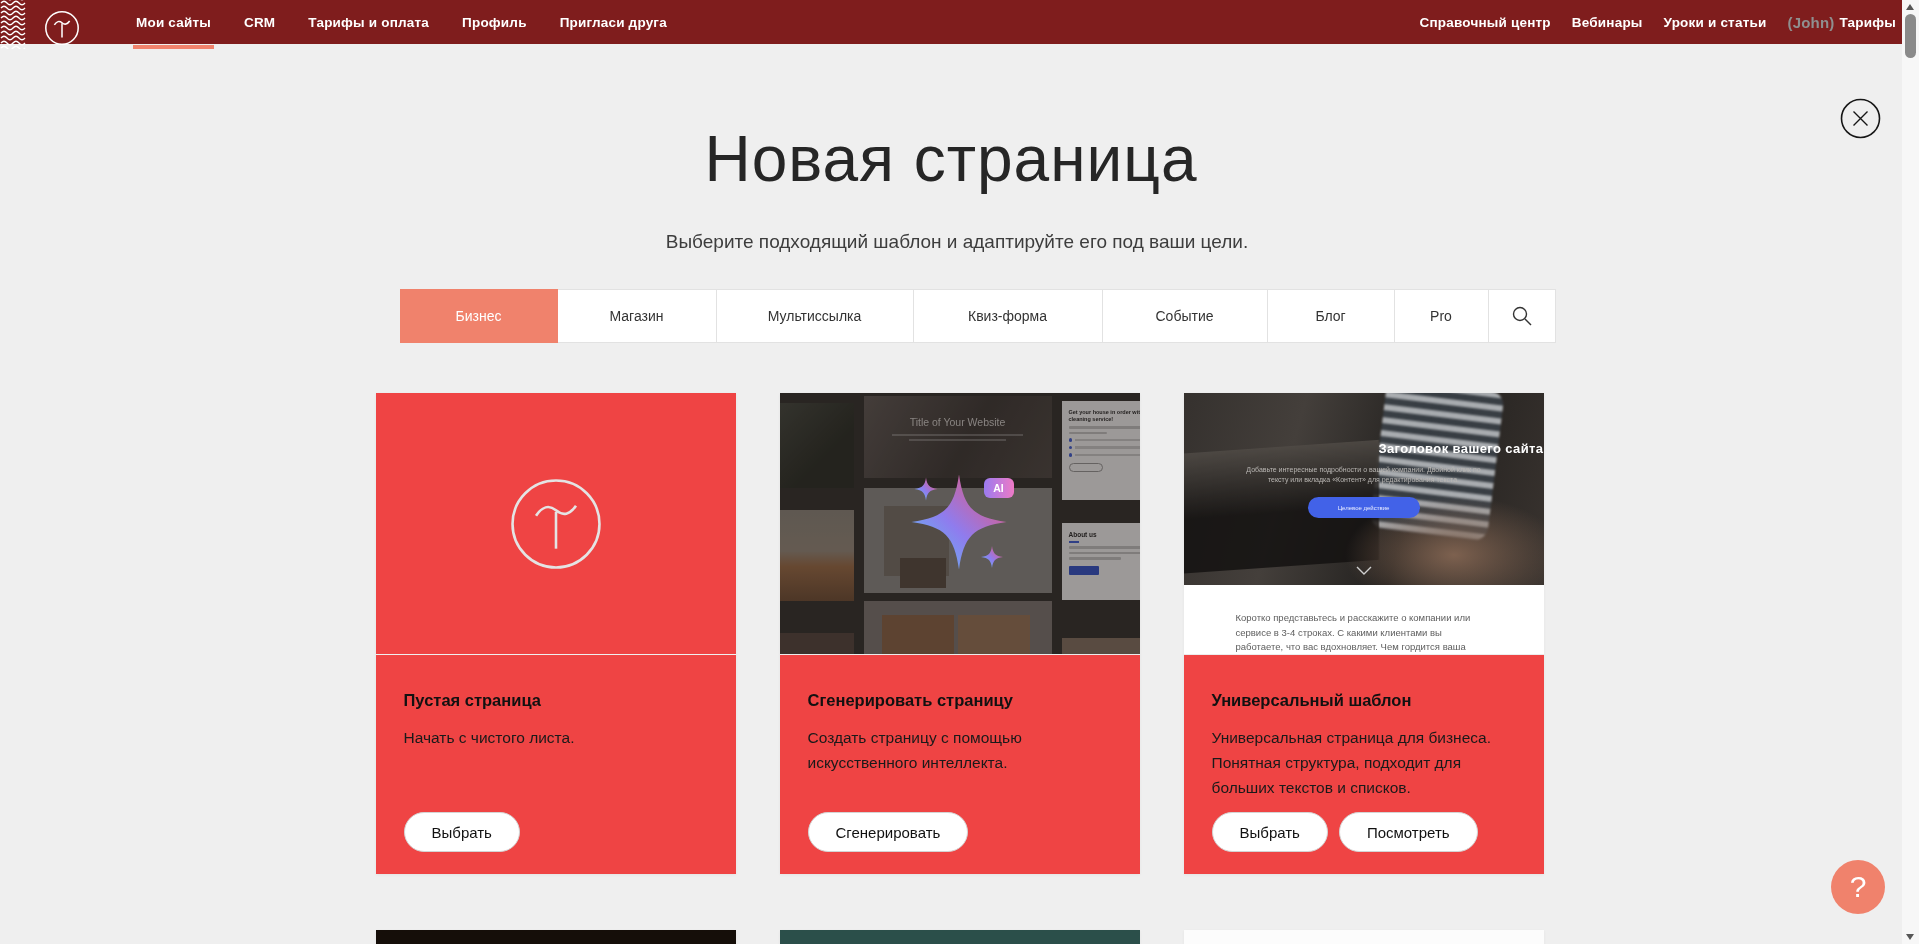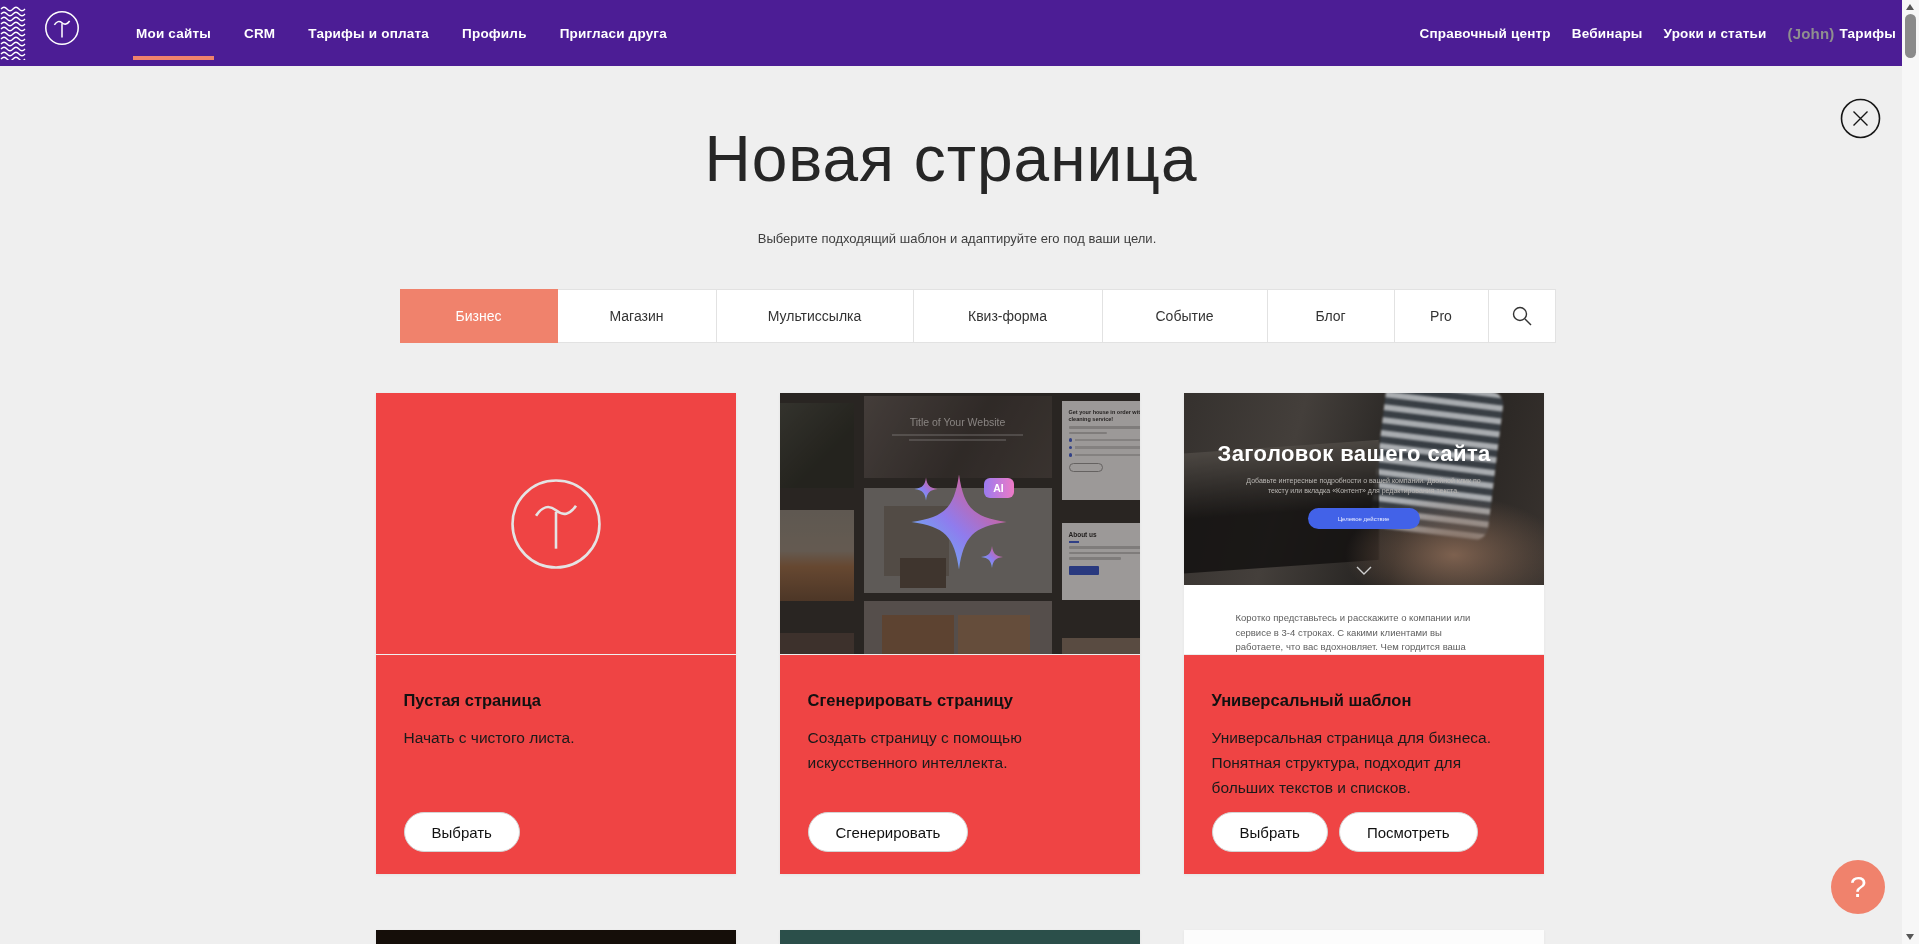--- a/index.html
+++ b/index.html
@@ -1,32 +1,32 @@
 <!DOCTYPE html>
 <html><head>
 <meta charset="utf-8">
 <style>
   * { margin:0; padding:0; box-sizing:border-box; }
   html,body { width:1919px; height:944px; overflow:hidden; }
   body { font-family:"Liberation Sans", sans-serif; background:#efefef; position:relative; }
 
   
-  .navbar { position:absolute; top:0; left:0; width:1919px; height:66px; background:#4c1d95; display:flex; align-items:center; z-index:20; }
+  .navbar { position:absolute; top:0; left:0; width:1919px; height:44px; background:#7f1d1d; display:flex; align-items:center; z-index:20; }
   .zigzag { width:26px; height:54px; flex:0 0 26px; }
   .logo { position:absolute; left:44px; top:10px; width:36px; height:36px; cursor:pointer; }
   .nav-left { display:flex; align-items:center; gap:33px; margin-left:110px; height:54px; }
   .nav-right { display:flex; align-items:center; gap:21px; margin-left:auto; padding-right:23px; height:54px; }
   .nav-item { color:#fff; font-size:13.5px; font-weight:700; letter-spacing:.2px; cursor:pointer; position:relative; height:54px; display:flex; align-items:center; text-decoration:none; }
   .nav-item.active .underline { position:absolute; left:-3px; right:-3px; bottom:0; height:4px; background:#F0826C; }
   .nav-user { color:#8f8f8f; font-weight:700; font-size:15px; margin-right:5px; }
 
   
   .close-btn { position:absolute; top:98px; right:38px; width:41px; height:41px; background:transparent; border:none; cursor:pointer; z-index:15; }
   .page-title { position:absolute; top:122px; left:0; width:1902px; text-align:center; font-size:64px; font-weight:200; color:#262626; letter-spacing:1px; }
-  .page-subtitle { position:absolute; top:231px; left:0; width:1902px; text-align:center; font-size:13px; font-weight:300; color:#3d3d3d;padding-left:12px; }
+  .page-subtitle { position:absolute; top:231px; left:0; width:1902px; text-align:center; font-size:19px; font-weight:300; color:#3d3d3d;padding-left:12px; }
 
   
   .tabs { position:absolute; top:289px; left:50%; margin-left:-959px; width:1918px; display:flex; justify-content:center; }
   .tabs-inner { display:flex; height:54px;padding-left:36px; }
   .tab { background:#fff; border:1px solid #e2e2e2; border-left:none; display:flex; align-items:center; justify-content:center; font-size:14px; color:#333; cursor:pointer; }
   .tab:first-child { border-left:1px solid #e2e2e2; }
   .tab.active { background:#F0826C; border-color:#F0826C; color:#fff; }
   .tab-search { width:67px; }
 
   
@@ -63,21 +63,21 @@
   .mini-blue-btn { width:30px; height:9px; background:#2d4fd0; border-radius:1px; margin-top:6px; }
   .about-dash { width:10px; height:2px; background:#3b5bdc; margin-top:3px; }
   .ai-badge { position:absolute; left:204px; top:85px; width:30px; height:20px; border-radius:6px; background:linear-gradient(90deg,#9b7bf0,#ee7ac6); color:#fff; font-size:10.5px; font-weight:700; display:flex; align-items:center; justify-content:center; z-index:5; }
   .sparkles { position:absolute; inset:0; z-index:4; }
 
   
   .tpl-hero { position:absolute; left:0; top:0; width:100%; height:192px; background:linear-gradient(105deg,#35312e 0%,#443f3b 30%,#22201e 62%,#39332f 100%); overflow:hidden; }
   .shirt { position:absolute; right:48px; top:-8px; width:118px; height:150px; transform:rotate(7deg); border-radius:14px; background:repeating-linear-gradient(180deg,#c9ced3 0 6px,#3c444c 6px 13px); opacity:.8; filter:blur(1px); }
   .laptop { position:absolute; left:-10px; bottom:18px; width:205px; height:120px; background:linear-gradient(180deg,#504b46 0%,#141211 55%); transform:skewY(-4deg); opacity:.85; filter:blur(.5px); }
   .arm { position:absolute; right:-20px; bottom:-30px; width:220px; height:120px; border-radius:50%; background:radial-gradient(ellipse at center,#7d614f 0%,rgba(60,48,40,0) 70%); }
-  .tpl-hero-title { position:relative; text-align:left; margin-top:48px; color:#fff; font-size:22px; font-weight:700; letter-spacing:.4px;padding-left:34px; }
+  .tpl-hero-title { position:relative; text-align:right; margin-top:48px; color:#fff; font-size:13px; font-weight:700; letter-spacing:.4px;padding-left:34px; }
   .tpl-hero-sub { position:relative; margin:9px auto 0; width:240px; text-align:center; color:#b9b6b3; font-size:7px; line-height:10px; }
   .tpl-hero-btn { position:relative; display:block; margin:12px auto 0; width:112px; height:21px; border:none; border-radius:11px; background:#4262E8; color:#e8ecff; font-size:6px; cursor:pointer; font-family:"Liberation Sans", sans-serif; }
   .tpl-chevron { position:absolute; bottom:10px; left:50%; margin-left:-8px; }
   .tpl-body { position:absolute; left:0; top:192px; width:100%; height:69px; background:#fff; overflow:hidden; }
   .tpl-body p { width:256px; margin:26px auto 0; font-size:9.5px; line-height:14.5px; color:#5d5d5d; }
 
   
   .stub { height:250px; }
   .stub .stub-img { height:200px; }
 

